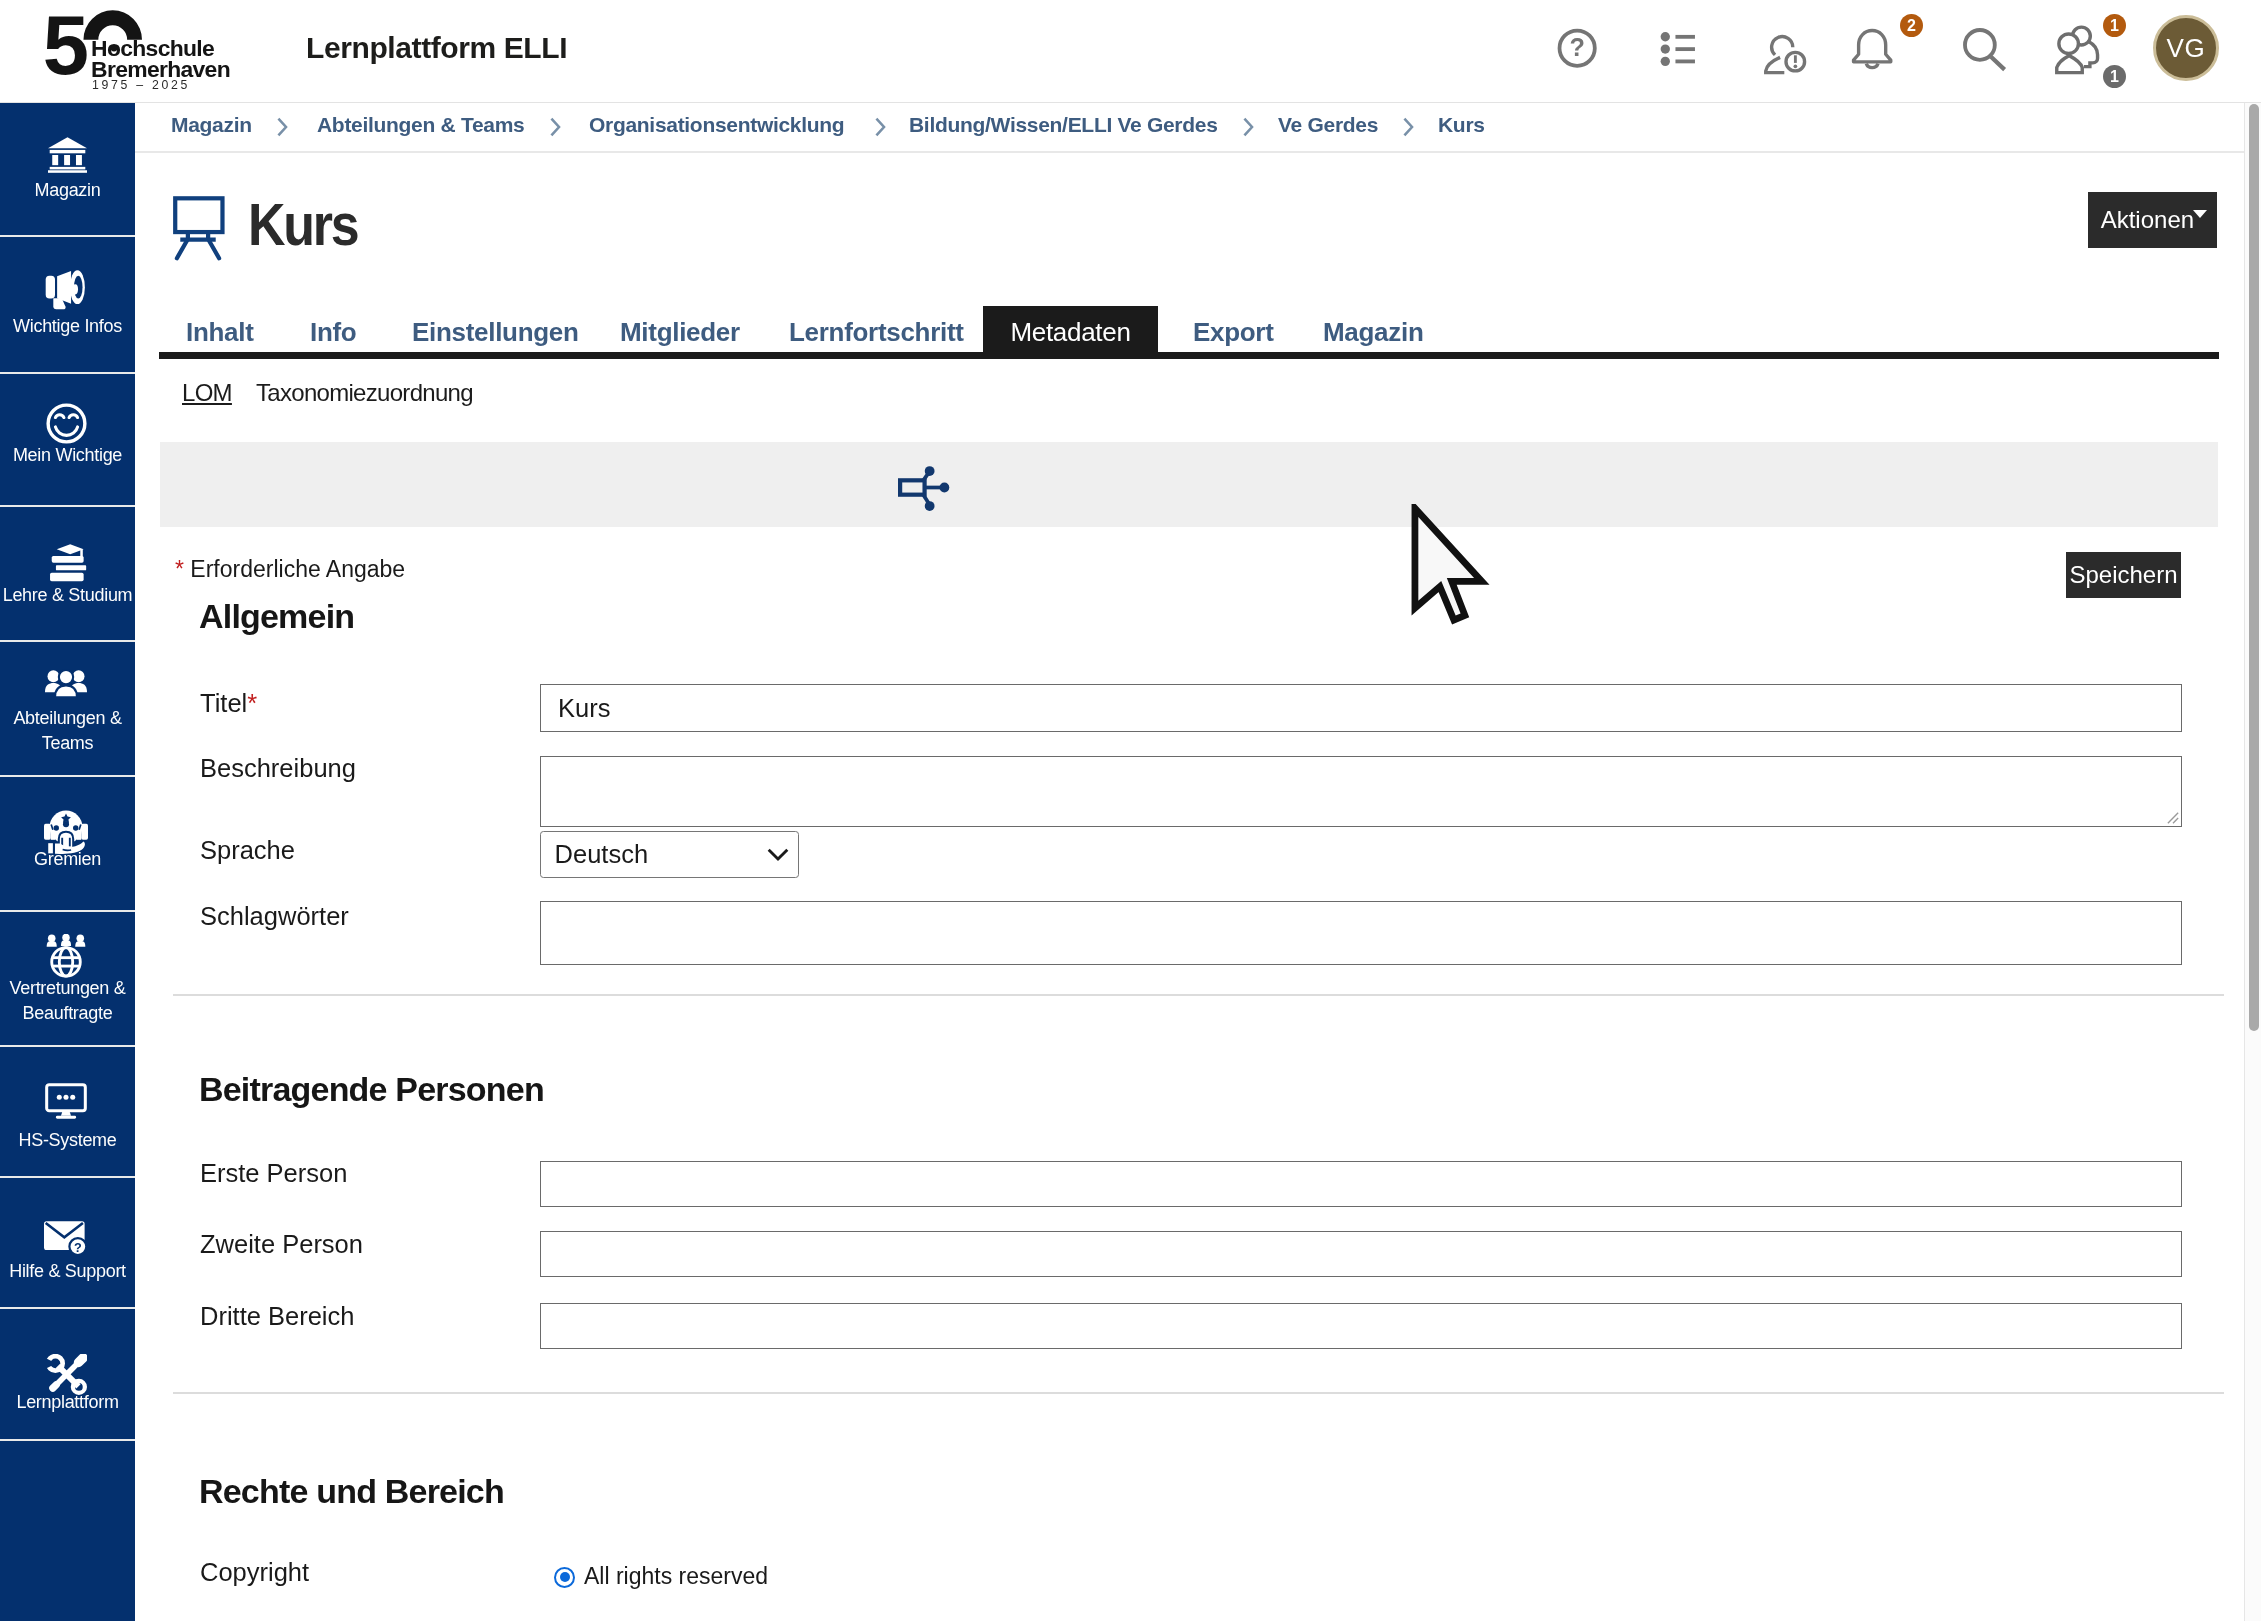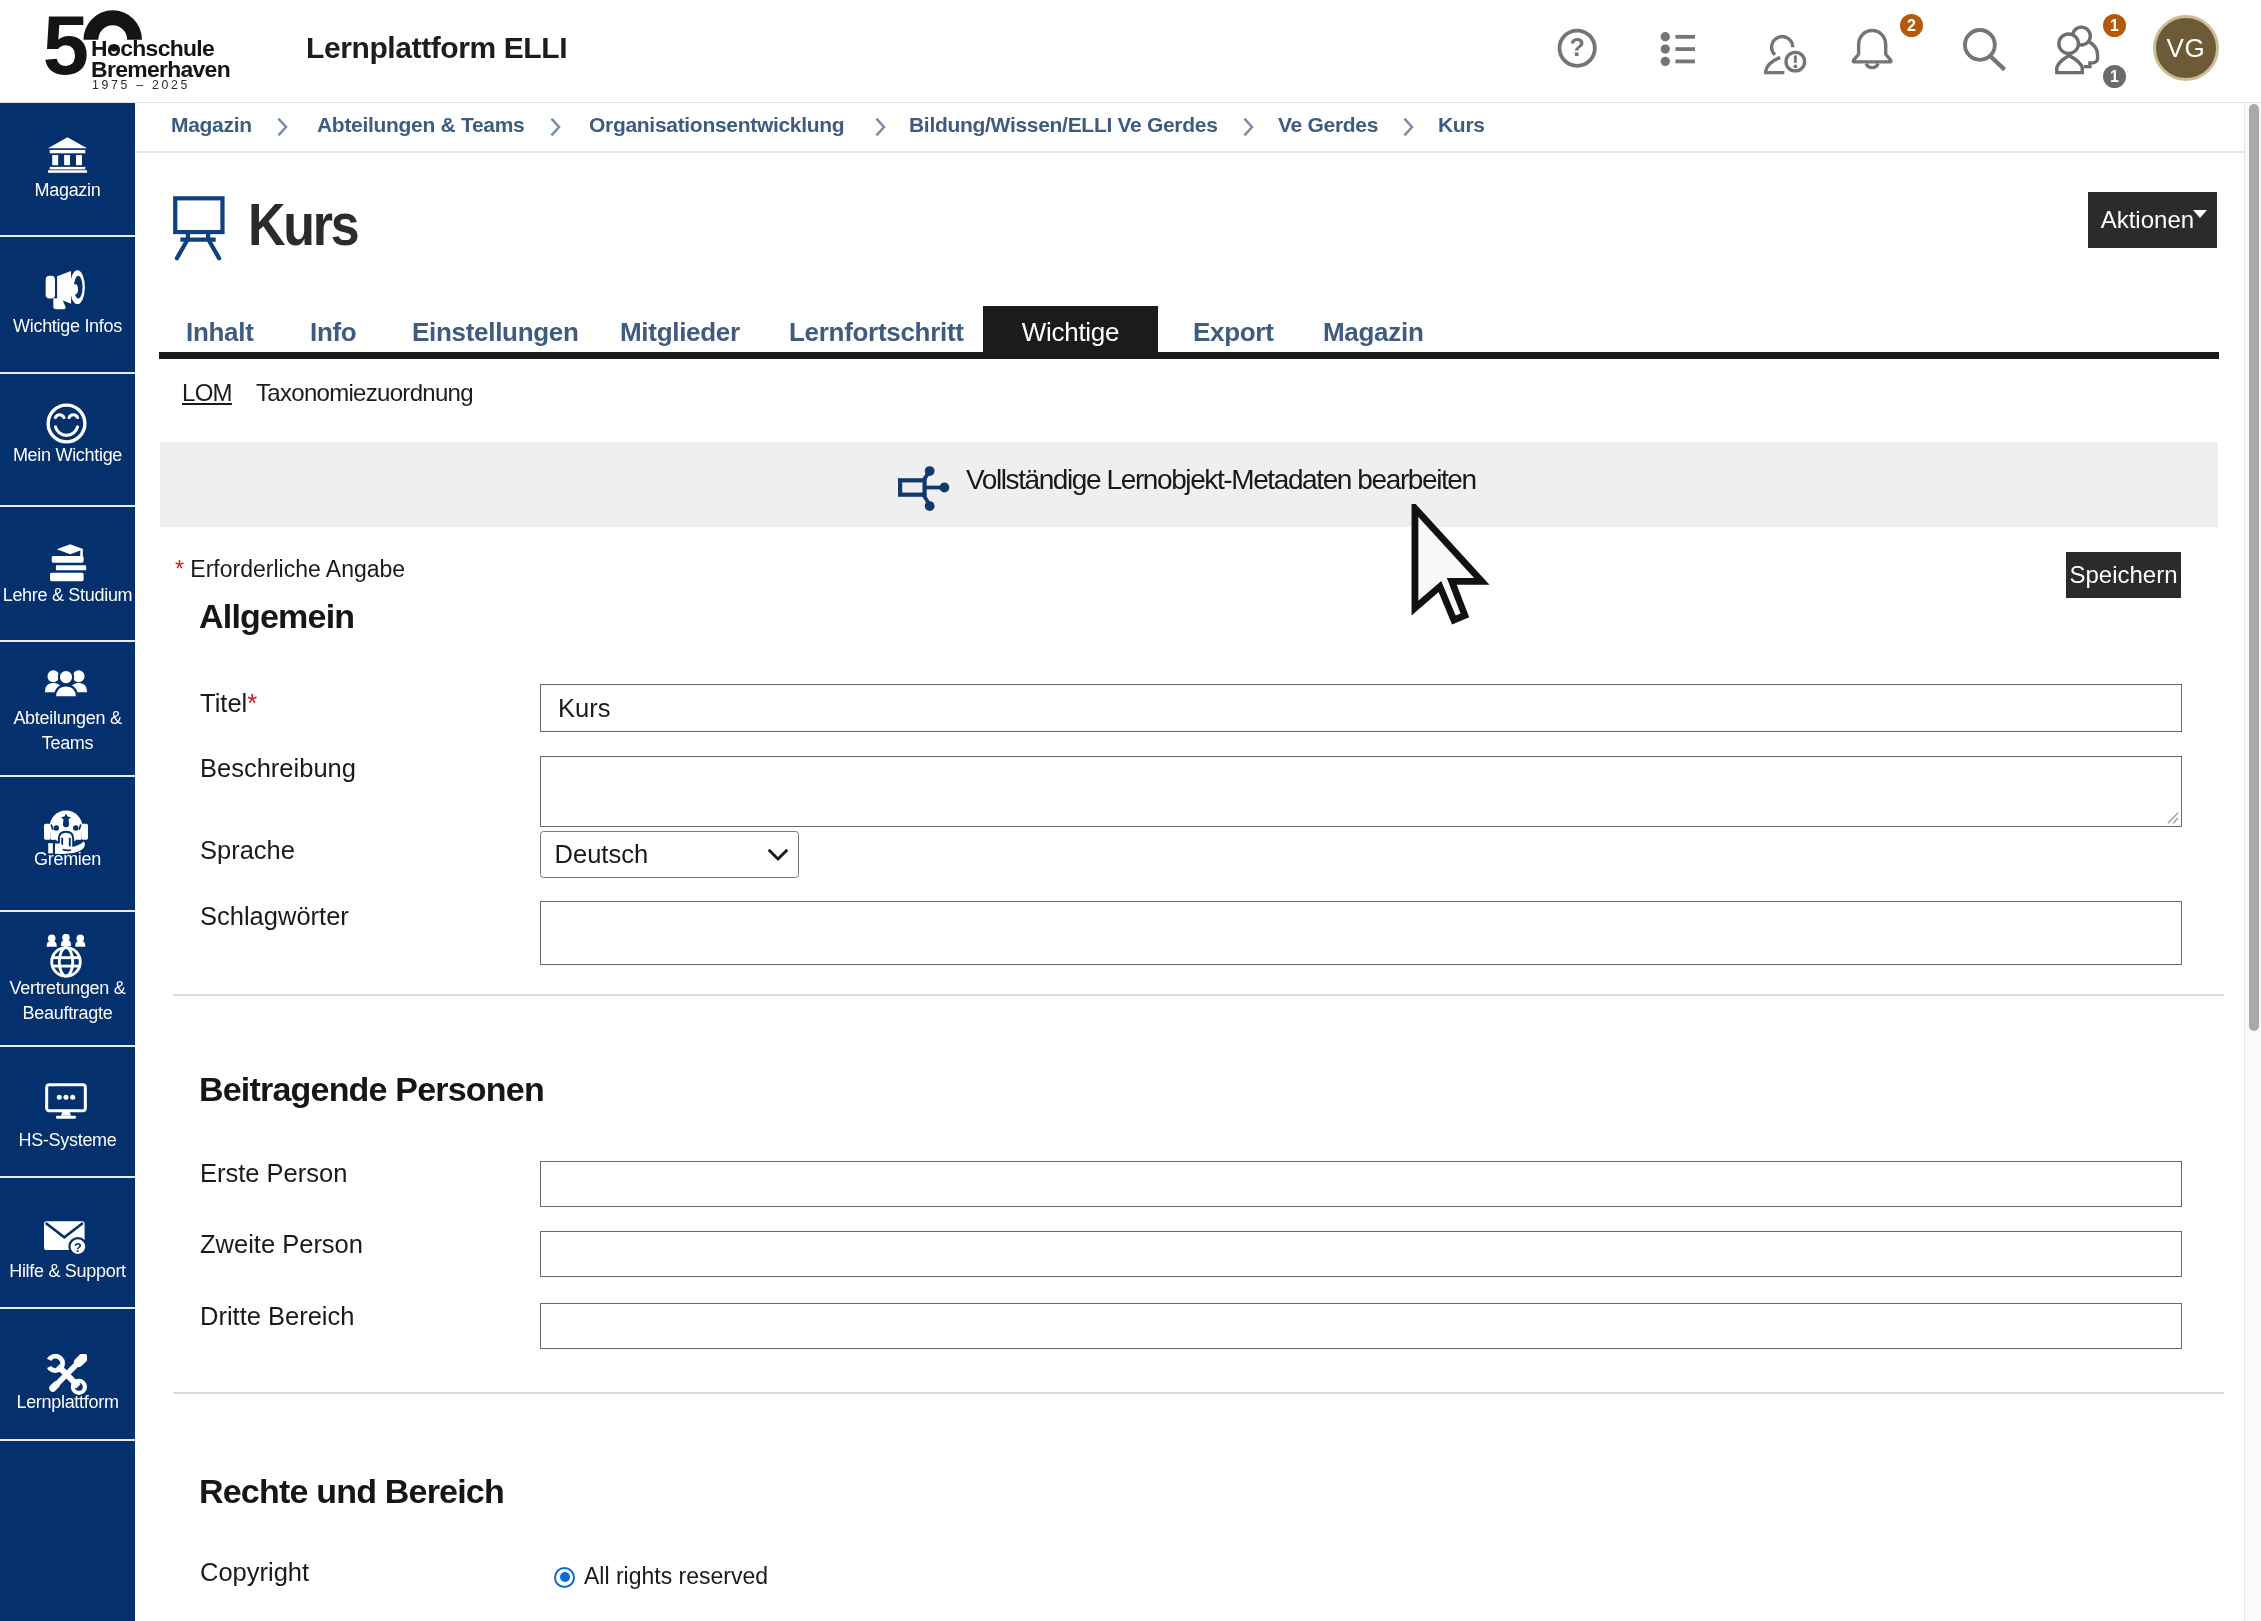--- a/index.html
+++ b/index.html
@@ -272,39 +272,38 @@
     <line x1="45" y1="57" x2="57" y2="78" stroke="#10407e" stroke-width="5" stroke-linecap="round"></line>
   </svg>
   <div id="kurs-title">Kurs</div>
   <div class="btn-dark" style="left:2088px;top:192px;width:129px;height:56px;justify-content:flex-start;padding-left:12.7px;">Aktionen<span style="position:absolute;right:10.2px;top:18px;width:0;height:0;border-left:7.2px solid transparent;border-right:7.2px solid transparent;border-top:8.5px solid #fff;"></span></div>
 
   <div class="tab" style="left:186px">Inhalt</div>
   <div class="tab" style="left:310px">Info</div>
   <div class="tab" style="left:412px">Einstellungen</div>
   <div class="tab" style="left:620px">Mitglieder</div>
   <div class="tab" style="left:789px">Lernfortschritt</div>
-  <div id="tab-active">Wichtige</div>
+  <div id="tab-active">Metadaten</div>
   <div class="tab" style="left:1193px">Export</div>
   <div class="tab" style="left:1323px">Magazin</div>
   <div id="tabline"></div>
 
   <div class="subtab" style="left:182px;text-decoration:underline;">LOM</div>
   <div class="subtab" style="left:256px">Taxonomiezuordnung</div>
 
   <div id="toolbar">
     <svg class="abs" style="left:738px;top:20.4px" width="54" height="51" viewBox="0 0 64 60">
       <rect x="2.5" y="21.5" width="29" height="17" fill="none" stroke="#12386e" stroke-width="5"></rect>
       <line x1="29" y1="23" x2="36" y2="13" stroke="#12386e" stroke-width="4.4"></line>
       <line x1="31" y1="30" x2="53" y2="30" stroke="#12386e" stroke-width="4.4"></line>
       <line x1="29" y1="37" x2="36" y2="48" stroke="#12386e" stroke-width="4.4"></line>
       <circle cx="37.5" cy="10.5" r="5.8" fill="#12386e"></circle>
       <circle cx="55" cy="30" r="5.8" fill="#12386e"></circle>
       <circle cx="37.5" cy="52" r="5.8" fill="#12386e"></circle>
     </svg>
-    <div class="txt abs" style="left:806px;top:22px">Vollständige Lernobjekt-Metadaten bearbeiten</div>
   </div>
 
   <div class="abs" style="left:175px;top:556px;font-size:23px;color:#1a1a1a;"><span class="red">*</span> Erforderliche Angabe</div>
   <div class="btn-dark" style="left:2066px;top:552px;width:115px;height:46px;">Speichern</div>
 
   <div class="fhead" style="top:597px">Allgemein</div>
   <div class="flabel" style="top:689px">Titel<span class="red">*</span></div>
   <div class="finput" style="top:684px;height:48px;">Kurs</div>
   <div class="flabel" style="top:754px">Beschreibung</div>
   <div class="finput" style="top:756px;height:71px;align-items:flex-start;">

